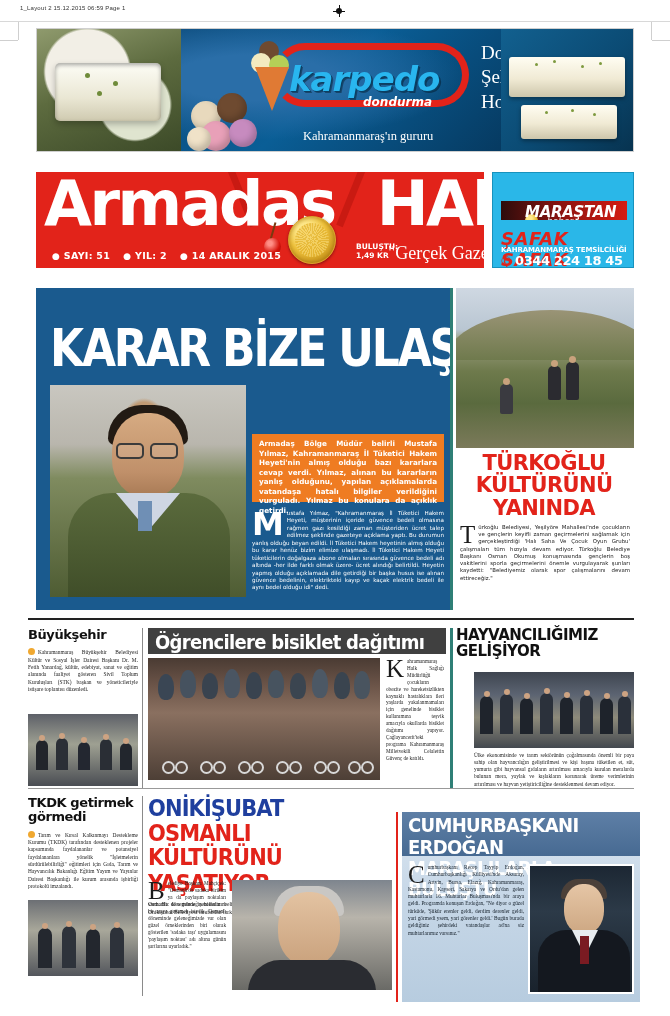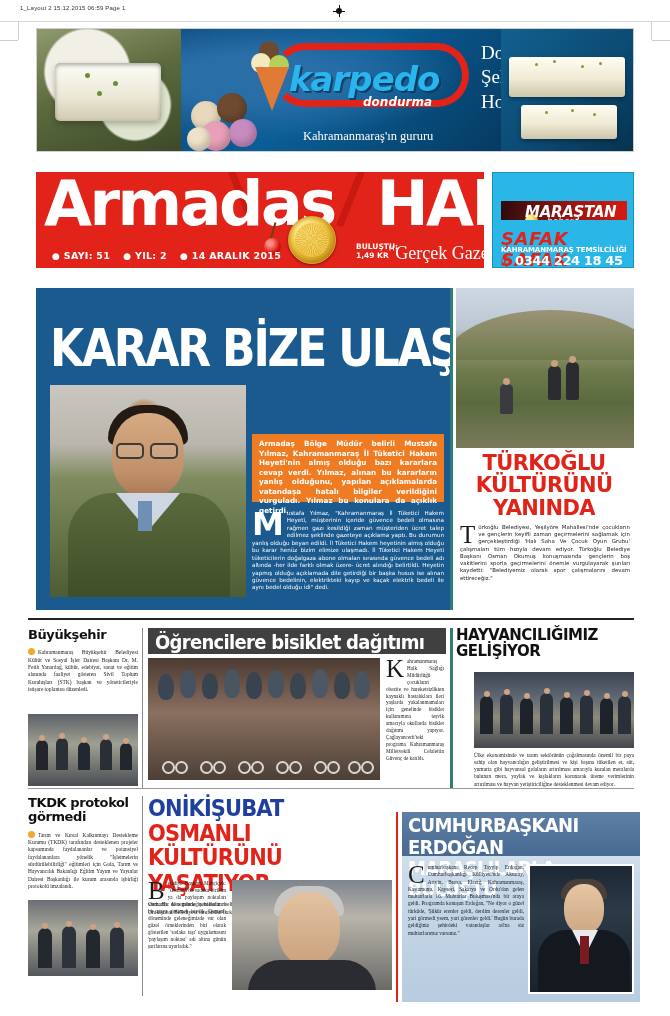--- a/index.html
+++ b/index.html
@@ -730,21 +730,21 @@
       <div class="sil" style="left:126px;top:26px;width:13px;height:36px;background:#1e232b;"></div>
       <div class="sil" style="left:144px;top:24px;width:13px;height:38px;background:#2a303a;"></div>
     </div>
     <div class="hayv-body">
       <p>Ülke ekonomisinde ve tarım sektörünün çoğalmasında önemli bir paya sahip olan hayvancılığın geliştirilmesi ve kişi başına tüketilen et, süt, yumurta gibi hayvansal gıdaların artırılması amacıyla kurulan meralarda bulunan mera, yaylak ve kışlakların korunarak üreme verimlerinin artırılması ve hayvan yetiştiriciliğine desteklenmesi devam ediyor.</p>
     </div>
   </div>
 
   <div class="tkdk">
     <div class="sec-head-blk">
-      <div>TKDK protokol</div>
+      <div>TKDK getirmek</div>
       <div>görmedi</div>
     </div>
     <div class="bodytext" style="margin-top:6px;">
       <p><span class="lead-dot"></span><span>Tarım ve Kırsal Kalkınmayı Destekleme Kurumu (TKDK) tarafından desteklenen projeler kapsamında faydalananlar ve potansiyel faydalananlara yönelik "İşletmelerin sürdürülebilirliği" eğitimleri için Gıda, Tarım ve Hayvancılık Bakanlığı Eğitim Yayım ve Yayınlar Dairesi Başkanlığı ile kurum arasında işbirliği protokolü imzalandı.</span></p>
     </div>
     <div class="tkdk-photo">
       <div class="sil" style="left:10px;top:28px;width:14px;height:40px;background:#24282f;"></div>
       <div class="sil" style="left:34px;top:26px;width:14px;height:42px;background:#2e333b;"></div>
       <div class="sil" style="left:58px;top:29px;width:14px;height:39px;background:#23272e;"></div>
       <div class="sil" style="left:82px;top:27px;width:14px;height:41px;background:#2d323a;"></div>

